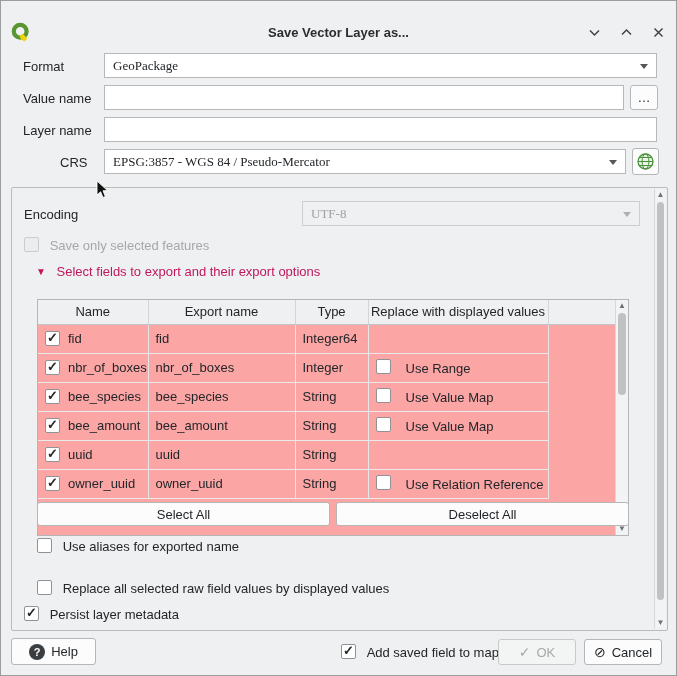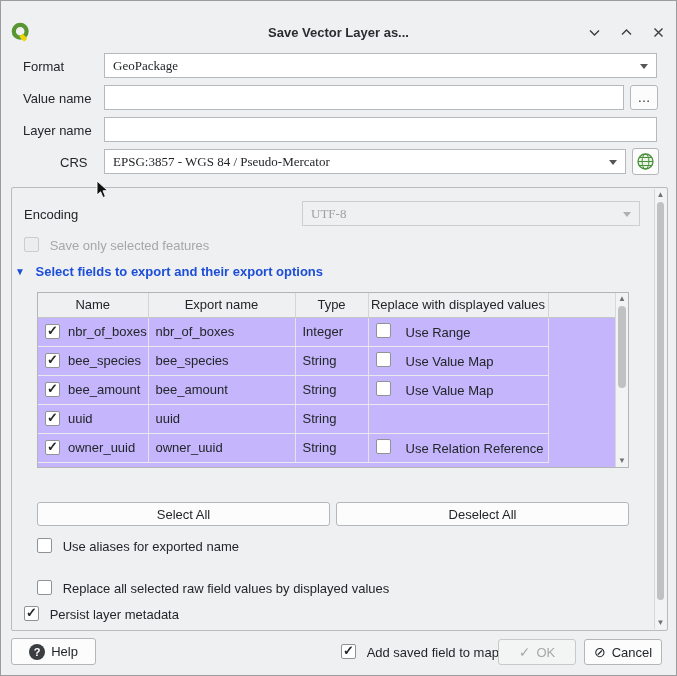--- a/index.html
+++ b/index.html
@@ -42,25 +42,25 @@
   .cb { display:inline-block; width:15px; height:15px; background:#fff;
         border:1px solid #909294; border-radius:2px; position:relative; vertical-align:-3px; }
   .cb.checked::after { content:"✓"; position:absolute; left:1px; top:-2px;
         font-size:13px; font-weight:700; color:#26282a; line-height:15px; }
   .cb.disabled { border-color:#cbcccd; background:#ecedee; }
   .cb-label { margin-left:7px; vertical-align:middle; }
   .cb-label.disabled { color:#a6a7a8; }
   
   .panel { position:absolute; left:10px; top:186px; width:657px; height:444px;
            border:1px solid #b9bbbd; border-radius:2px; }
-  .section-hdr { position:absolute; left:3px; top:76px; font-weight:700; color:#1d4ed8; cursor:default; }
+  .section-hdr { position:absolute; left:24px; top:76px; font-weight:400; color:#be185d; cursor:default; }
   .section-hdr .tri { font-size:10px; margin-right:7px; vertical-align:1px; }
   
-  .table-wrap { position:absolute; left:25px; top:104px; width:592px; height:176px;
-                background:#c4b5fd; border:1px solid #b3b5b7; }
+  .table-wrap { position:absolute; left:25px; top:111px; width:592px; height:237px;
+                background:#fca5a5; border:1px solid #b3b5b7; }
   table.fields { border-collapse:collapse; table-layout:fixed; width:577px; font-size:13px; }
   table.fields th { height:24px; background:#eff0f1; font-weight:400; text-align:center;
                     border-bottom:1px solid #c4c5c6; border-right:1px solid #d4d5d6; overflow:hidden; white-space:nowrap; }
   table.fields th:last-child { border-right:none; }
   table.fields td { height:29px; padding:0 7px; border-right:1px solid #e4e5e6;
                     border-bottom:1px solid #e9eaeb; overflow:hidden; white-space:nowrap; }
   table.fields td:last-child { border-right:none; border-bottom:none; }
   table.fields td .cb { margin-right:8px; }
   
   .vscroll { position:absolute; background:#f2f3f4; border-left:1px solid #d7d8d9; }
@@ -177,20 +177,27 @@
           <tr>
             <th>Name</th>
             <th>Export name</th>
             <th>Type</th>
             <th>Replace with displayed values</th>
             <th></th>
           </tr>
         </thead>
         <tbody>
             <tr>
+              <td><span class="cb checked"></span><span>fid</span></td>
+              <td>fid</td>
+              <td>Integer64</td>
+              <td></td>
+              <td></td>
+            </tr>
+            <tr>
               <td><span class="cb checked"></span><span>nbr_of_boxes</span></td>
               <td>nbr_of_boxes</td>
               <td>Integer</td>
               <td><span class="cb"></span><span class="cb-label">Use Range</span></td>
               <td></td>
             </tr>
             <tr>
               <td><span class="cb checked"></span><span>bee_species</span></td>
               <td>bee_species</td>
               <td>String</td>

